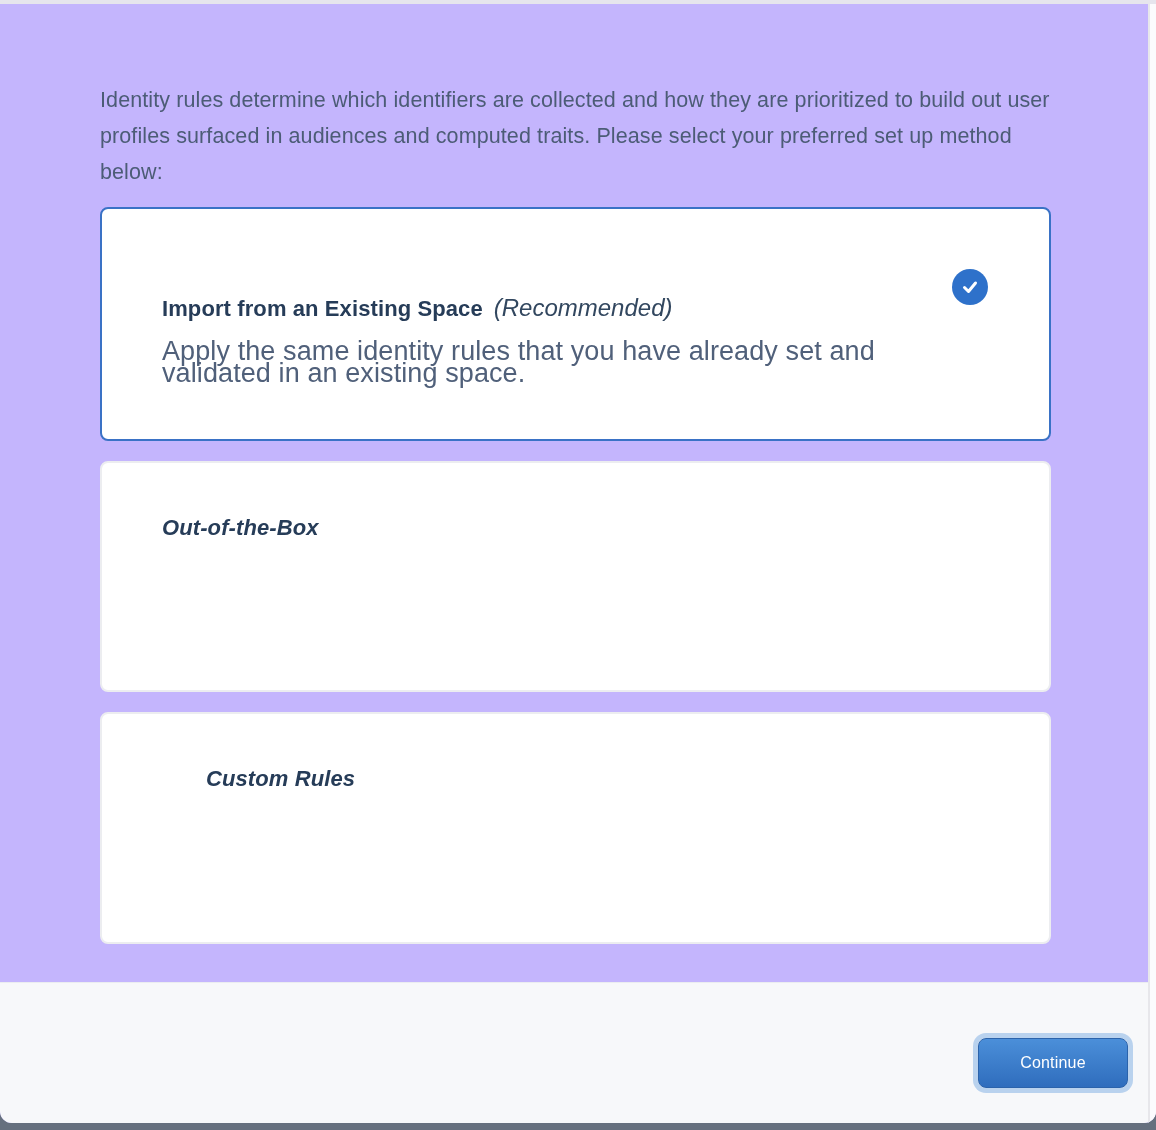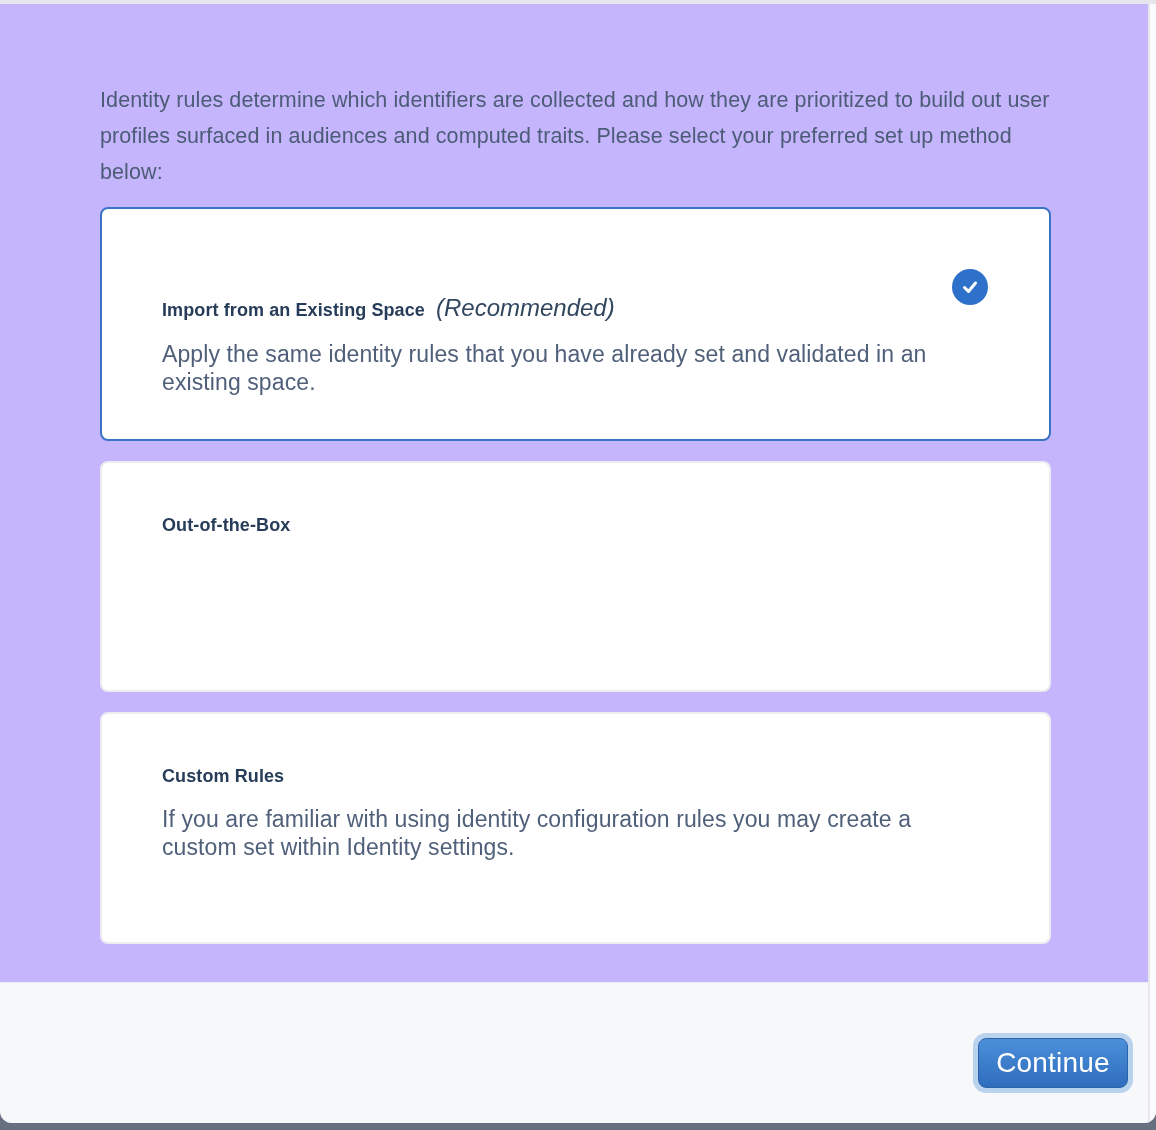--- a/index.html
+++ b/index.html
@@ -44,43 +44,43 @@
     width: 951px;
     box-sizing: border-box;
     background: #ffffff;
     border-radius: 8px;
     cursor: pointer;
   }
   .card-selected {
     top: 203px; height: 234px;
     border: 2px solid #3a72c6;
   }
-  .card-plain { border: 2px solid #ecedf0; }
+  .card-plain { border: 2px solid #ecedf0; font-style: italic; }
   .card-otb { top: 457px; height: 231px; }
-  .card-custom { top: 708px; height: 232px; }
+  .card-custom { top: 708px; height: 232px; padding-left: 44px; }
   .card-inner { padding: 52px 60px 0 60px; position: relative; }
   .card-title-row { display: flex; align-items: baseline; }
   .card-title {
-    font-size: 18px;
+    font-size: 22px;
     font-weight: 700;
     color: #263c58;
     letter-spacing: 0.1px;
   }
   .card-badge {
     font-size: 24px;
     font-style: italic;
     font-weight: 400;
     color: #32475f;
     margin-left: 11px;
     margin-top: 33px;
   }
   .card-desc {
     margin-top: 18px;
-    font-size: 23px;
-    line-height: 28px;
+    font-size: 27px;
+    line-height: 22px;
     color: #50607a;
     letter-spacing: 0.1px;
   }
   .desc-import { max-width: 780px; }
   .desc-otb { max-width: 840px; }
   .desc-custom { max-width: 780px; }
   .check-circle {
     position: absolute; top: 60px; right: 61px;
     width: 36px; height: 36px;
     border-radius: 50%;
@@ -95,21 +95,21 @@
   }
   .continue-btn {
     position: absolute; right: 28px; bottom: 35px;
     width: 150px; height: 50px;
     box-sizing: border-box;
     border: 1px solid #2b63ab;
     border-radius: 8px;
     background: linear-gradient(to bottom, #4b8fd9 0%, #2f6dbd 100%);
     color: #ffffff;
     font-family: "Liberation Sans", sans-serif;
-    font-size: 28px;
+    font-size: 16px;
     font-weight: 500;
     letter-spacing: 0.2px;
     box-shadow: 0 0 0 5px #b9d2ee;
     cursor: pointer;
   }
 </style>
 </head>
 <body>
 
 <div class="top-strip"></div>
@@ -139,21 +139,20 @@
         <span class="card-title">Out-of-the-Box</span>
       </div>
     </div>
   </div>
 
   <div class="card card-plain card-custom">
     <div class="card-inner">
       <div class="card-title-row">
         <span class="card-title">Custom Rules</span>
       </div>
-      <div class="card-desc desc-custom">If you are familiar with using identity configuration rules you may create a custom set within Identity settings.</div>
     </div>
   </div>
 
   <div class="footer">
     <button class="continue-btn">Continue</button>
   </div>
 
   <div class="scroll-gutter"></div>
 
 </div>

